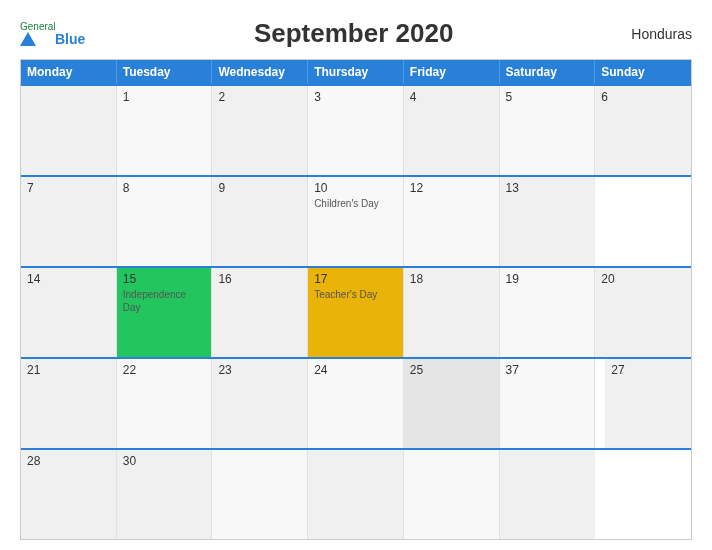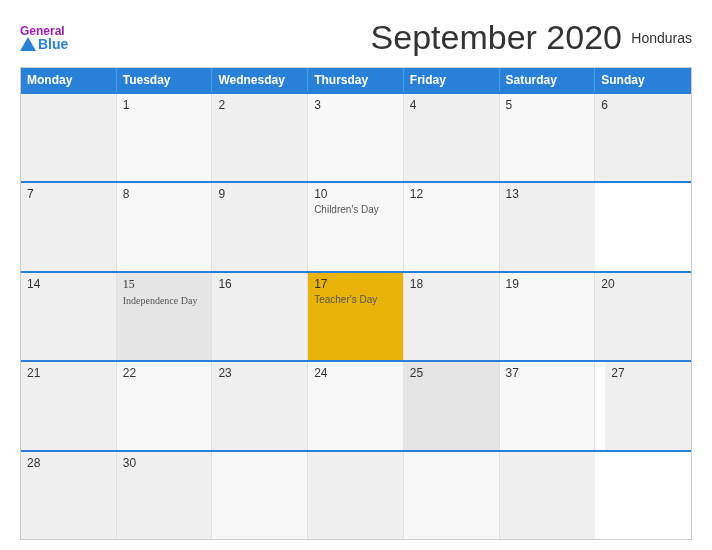--- a/index.html
+++ b/index.html
@@ -24,48 +24,48 @@
       justify-content: space-between;
       margin-bottom: 10px;
     }
     .logo {
       display: flex;
       flex-direction: column;
       align-items: flex-start;
       line-height: 1;
     }
     .logo-general {
-      font-size: 12px;
-      font-weight: bold;
-      color: #a21caf;
+      font-size: 10px;
+      font-weight: normal;
+      color: #15803d;
       letter-spacing: 0;
     }
     .logo-blue-row {
       display: flex;
       align-items: center;
-      gap: 2px;
+      gap: 19px;
     }
     .logo-triangle {
       width: 0;
       height: 0;
       border-left: 8px solid transparent;
       border-right: 8px solid transparent;
       border-bottom: 14px solid #2980d9;
       display: inline-block;
     }
     .logo-blue-text {
       font-size: 14px;
       font-weight: bold;
       color: #2980d9;
     }
     .title {
-      font-size: 34px;
-      font-weight: 400;
+      font-size: 26px;
+      font-weight: 700;
       color: #333;
-      text-align: right;
+      text-align: center;
       flex: 1;
     }
     .country {
       font-size: 14px;
       color: #333;
       text-align: right;
       min-width: 70px;
     }
     .calendar {
       flex: 1;
@@ -188,21 +188,21 @@
             <div class="day-num">12</div>
           </div>
           <div class="cal-cell" style="background: rgb(240, 240, 240);">
             <div class="day-num">13</div>
           </div>
         </div>
         <div class="cal-week">
           <div class="cal-cell" style="background: rgb(240, 240, 240);">
             <div class="day-num">14</div>
           </div>
-          <div class="cal-cell" style="background: #e5e5e5; font-family: Liberation Serif, serif;">
+          <div class="cal-cell" style="background: #22c55e;">
             <div class="day-num">15</div>
             <div class="day-event">Independence Day</div>
           </div>
           <div class="cal-cell" style="background: rgb(240, 240, 240);">
             <div class="day-num">16</div>
           </div>
           <div class="cal-cell" style="background: #eab308;">
             <div class="day-num">17</div>
             <div class="day-event">Teacher's Day</div>
           </div>

